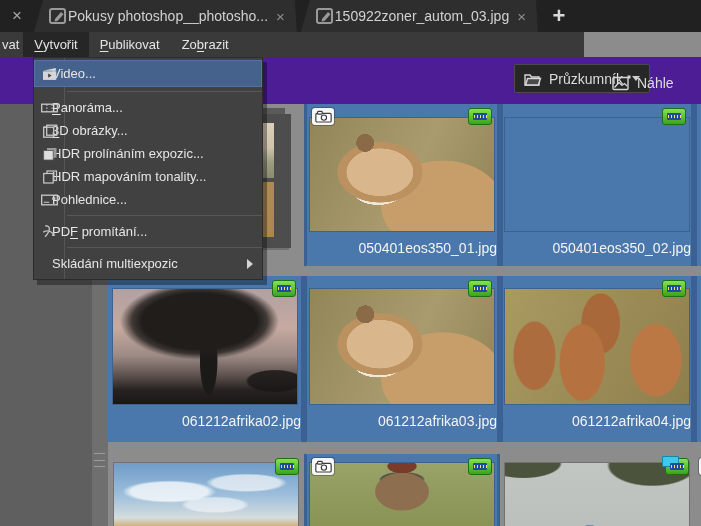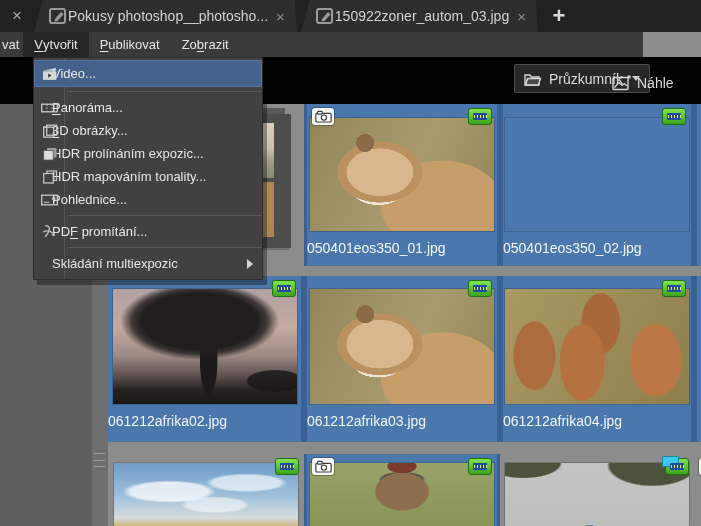--- a/index.html
+++ b/index.html
@@ -10,27 +10,27 @@
   .tabbar{position:absolute;left:0;top:0;width:701px;height:32px;background:#212121;display:flex;align-items:stretch;}
   .tab-close-lone{width:34px;display:flex;align-items:center;justify-content:center;color:#a8a8a8;font-size:17px;cursor:default;}
   .tab{position:relative;display:flex;align-items:center;gap:0;background:#2e2e2e;color:#d2d2d2;
        font-size:14px;padding:0 10px 0 14px;margin-right:4px;
        clip-path:polygon(9px 0,calc(100% - 2px) 0,100% 100%,0 100%);}
   .tab .lbl{max-width:205px;white-space:nowrap;overflow:hidden;}
   .tab .x{color:#8f8f8f;font-size:15px;padding:0 2px;margin-left:6px;}
   .newtab{display:flex;align-items:center;justify-content:center;width:34px;color:#d8d8d8;font-size:22px;font-weight:bold;}
   .pencil-ic{flex:0 0 auto;display:block;}
   
-  .menubar{position:absolute;left:0;top:32px;width:643px;height:25px;background:#3a3a3a;display:flex;align-items:stretch;color:#e4e4e4;font-size:13px;}
+  .menubar{position:absolute;left:0;top:32px;width:584px;height:25px;background:#3a3a3a;display:flex;align-items:stretch;color:#e4e4e4;font-size:13px;}
   .menubar .mi{display:flex;align-items:center;padding:0 11px;}
   .menubar .mi.pressed{background:#262626;}
   .menubar .mi.partial{padding:0 4px 0 2px;}
   u{text-decoration:underline;text-underline-offset:2px;}
   
-  .toolbar{position:absolute;left:0;top:57px;width:701px;height:47px;background:#000000;}
+  .toolbar{position:absolute;left:0;top:57px;width:701px;height:47px;background:#4c1d95;}
   .btn-explorer{position:absolute;left:514px;top:7px;height:27px;display:flex;align-items:center;gap:7px;
       background:#272727;border:1px solid #4b4b4b;border-radius:2px;color:#dcdcdc;font-size:14px;padding:0 9px;}
   .caret{width:0;height:0;border-left:4px solid transparent;border-right:4px solid transparent;border-top:5px solid #cfcfcf;margin-left:2px;}
   .btn-thumbs{position:absolute;left:612px;top:7px;height:27px;display:flex;align-items:flex-end;gap:6px;color:#dcdcdc;font-size:14px;}
   
   .sidepanel{position:absolute;left:0;top:104px;width:92px;height:422px;background:#5f5f5f;}
   .vscroll{position:absolute;left:92px;top:104px;width:16px;height:422px;background:#6f6f6f;}
   .grip{position:absolute;left:2px;top:349px;width:11px;height:14px;display:flex;flex-direction:column;justify-content:space-between;}
   .grip i{display:block;height:1px;background:#9b9b9b;}
   
@@ -40,21 +40,21 @@
   .grow.r2{margin-bottom:12px;height:166px;}
   .grow.r3{height:90px;}
   .cell{position:relative;box-sizing:border-box;flex:0 0 auto;width:196px;overflow:hidden;}
   .cell.c3{width:194px;}
   .cell.c4{width:12px;}
   .cell.sel{background:#4a78ad;border-left:3px solid #3b6094;border-right:3px solid #3b6094;}
   .cell.c1.sel{border-left:none;}
   .photo{width:184px;height:113px;margin:14px auto 0 auto;box-shadow:0 0 0 1px rgba(0,0,0,.18);}
   .r2 .photo{margin-top:13px;height:115px;}
   .r3 .photo{margin-top:9px;height:110px;}
-  .fname{margin-top:9px;text-align:left;color:#f4f4f4;font-size:14px;white-space:nowrap;}
+  .fname{margin-top:9px;text-align:right;color:#f4f4f4;font-size:14px;white-space:nowrap;}
   
   .badge{position:absolute;top:4px;right:5px;width:22px;height:15px;border-radius:3px;
          background:linear-gradient(#84e353,#3da21c);border:1px solid #1d7113;z-index:3;}
   .badge .in{position:absolute;left:4px;top:4px;right:4px;bottom:4px;background:#1d4e9e;border-radius:1px;
          background-image:repeating-linear-gradient(90deg,#ffe84a 0 1px,transparent 1px 3px);background-size:100% 3px;background-position:1px 2px;background-repeat:no-repeat;}
   .badge.tif::before{content:'';position:absolute;left:-4px;top:-3px;width:15px;height:9px;background:#3ec9ec;border:1px solid #1787a8;border-radius:1px;}
   
   .cam{position:absolute;top:4px;left:5px;width:22px;height:17px;background:#f6f6f6;border-radius:3px;z-index:3;
        display:flex;align-items:center;justify-content:center;box-shadow:0 0 0 1px rgba(0,0,0,.25);}
   

